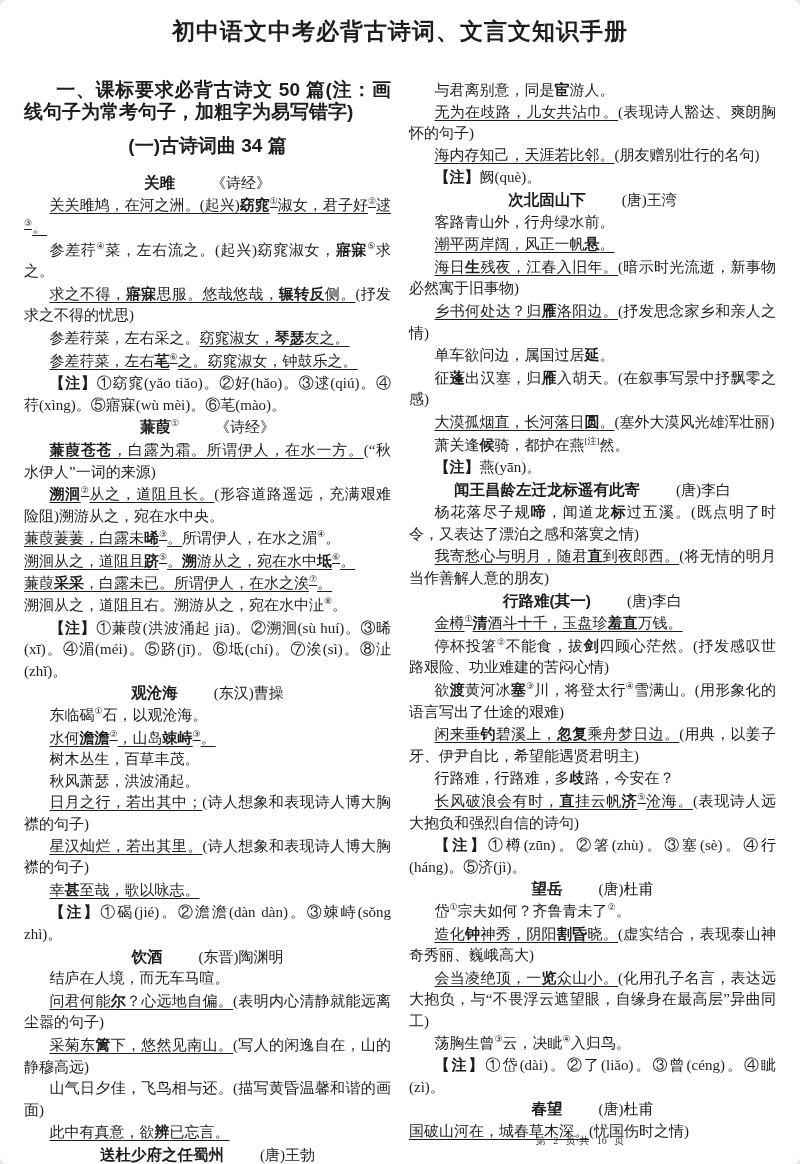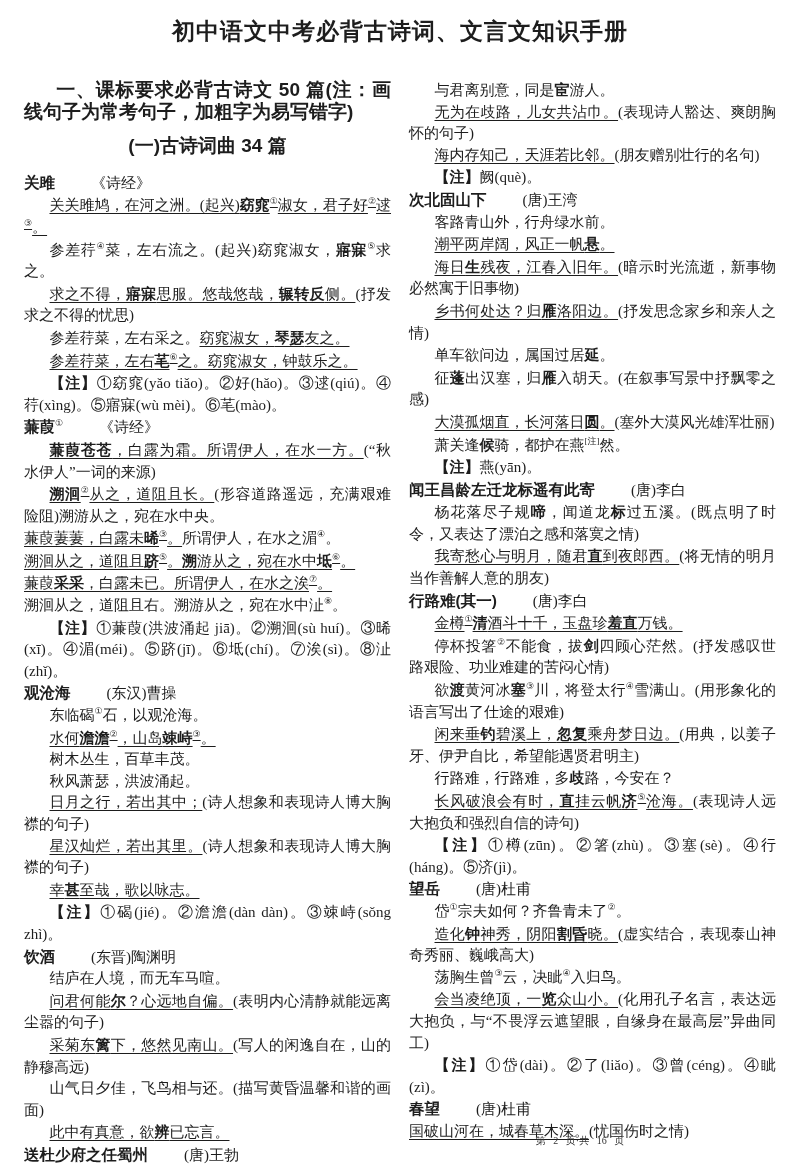--- a/index.html
+++ b/index.html
@@ -1,26 +1,26 @@
 <!DOCTYPE html>
 <html><head>
 <meta charset="utf-8">
 <style>
   html,body{margin:0;padding:0;background:#e8e8e8;}
   .page{position:relative;width:800px;height:1164px;margin:0 auto;background:#ffffff;
-        font-family:"Liberation Serif","DejaVu Serif",serif;color:#1d1d1d;overflow:hidden;}
+        font-family:"Liberation Serif","DejaVu Serif",serif;color:#1d1d1d;overflow:hidden;border-radius:8px;}
   .doc-title{margin:0;padding-top:16px;text-align:center;font-size:23px;font-weight:bold;
              font-family:"Liberation Sans","DejaVu Sans",sans-serif;letter-spacing:1px;}
   .columns{display:flex;gap:18px;padding:0 24px;margin-top:32px;}
   .col{width:50%;font-size:15px;line-height:21.6px;text-align:justify;}
   .col p{margin:0;text-indent:1.7em;}
   p.intro{font-weight:bold;font-family:"Liberation Sans","DejaVu Sans",sans-serif;font-size:19px;}
   p.sect{text-align:center;text-indent:0;font-weight:bold;font-size:19px;margin:13px 0 15px;
          font-family:"Liberation Sans","DejaVu Sans",sans-serif;}
-  p.ptitle{text-align:left;text-indent:0;}
+  p.ptitle{text-align:center;text-indent:0;}
   .pname{font-weight:bold;font-family:"Liberation Sans","DejaVu Sans",sans-serif;font-size:15.5px;}
   .pauthor{margin-left:2.4em;}
   .seg.u{text-decoration:underline;text-underline-offset:3px;text-decoration-thickness:1px;}
   .seg.b{font-weight:bold;font-family:"Liberation Sans","DejaVu Sans",sans-serif;}
   .seg.s,.psup{font-size:9px;vertical-align:super;line-height:0;letter-spacing:0;}
   .footer{position:absolute;bottom:16px;left:430px;width:300px;text-align:center;
           font-size:10px;word-spacing:5px;color:#333;}
 </style>
 </head>
 <body>
@@ -86,21 +86,21 @@
         <p class="line"><span class="seg u">金樽</span><span class="seg u s">①</span><span class="seg u b">清</span><span class="seg u">酒斗十千，玉盘珍</span><span class="seg u b">羞直</span><span class="seg u">万钱。</span></p>
         <p class="line"><span class="seg">停杯投箸</span><span class="seg s">②</span><span class="seg">不能食，拔</span><span class="seg b">剑</span><span class="seg">四顾心茫然。(抒发感叹世路艰险、功业难建的苦闷心情)</span></p>
         <p class="line"><span class="seg">欲</span><span class="seg b">渡</span><span class="seg">黄河冰</span><span class="seg b">塞</span><span class="seg s">③</span><span class="seg">川，将登太行</span><span class="seg s">④</span><span class="seg">雪满山。(用形象化的语言写出了仕途的艰难)</span></p>
         <p class="line"><span class="seg u">闲来垂</span><span class="seg u b">钓</span><span class="seg u">碧溪上，</span><span class="seg u b">忽复</span><span class="seg u">乘舟梦日边。</span><span class="seg">(用典，以姜子牙、伊尹自比，希望能遇贤君明主)</span></p>
         <p class="line"><span class="seg">行路难，行路难，多</span><span class="seg b">歧</span><span class="seg">路，今安在？</span></p>
         <p class="line"><span class="seg u">长风破浪会有时，</span><span class="seg u b">直</span><span class="seg u">挂云帆</span><span class="seg u b">济</span><span class="seg u s">⑤</span><span class="seg u">沧海。</span><span class="seg">(表现诗人远大抱负和强烈自信的诗句)</span></p>
         <p class="note line"><span class="seg b">【注】</span><span class="seg">①樽(zūn)。②箸(zhù)。③塞(sè)。④行(háng)。⑤济(jì)。</span></p>
         <p class="ptitle"><span class="pname">望岳</span><span class="pauthor">(唐)杜甫</span></p>
         <p class="line"><span class="seg">岱</span><span class="seg s">①</span><span class="seg">宗夫如何？齐鲁青未了</span><span class="seg s">②</span><span class="seg">。</span></p>
         <p class="line"><span class="seg u">造化</span><span class="seg u b">钟</span><span class="seg u">神秀，阴阳</span><span class="seg u b">割昏</span><span class="seg u">晓。</span><span class="seg">(虚实结合，表现泰山神奇秀丽、巍峨高大)</span></p>
+        <p class="line"><span class="seg u">会当凌绝顶，一</span><span class="seg u b">览</span><span class="seg u">众山小。</span><span class="seg">(化用孔子名言，表达远大抱负，与“不畏浮云遮望眼，自缘身在最高层”异曲同工)</span></p>
         <p class="line"><span class="seg">荡胸生曾</span><span class="seg s">③</span><span class="seg">云，决眦</span><span class="seg s">④</span><span class="seg">入归鸟。</span></p>
-        <p class="line"><span class="seg u">会当凌绝顶，一</span><span class="seg u b">览</span><span class="seg u">众山小。</span><span class="seg">(化用孔子名言，表达远大抱负，与“不畏浮云遮望眼，自缘身在最高层”异曲同工)</span></p>
         <p class="note line"><span class="seg b">【注】</span><span class="seg">①岱(dài)。②了(liǎo)。③曾(céng)。④眦(zì)。</span></p>
         <p class="ptitle"><span class="pname">春望</span><span class="pauthor">(唐)杜甫</span></p>
         <p class="line" style="text-indent: 0px;"><span class="seg u">国破山河在，城春草木深。</span><span class="seg">(忧国伤时之情)</span></p>
       </div>
   </div>
   <div class="footer">第 2 页·共 16 页</div>
 </div>
 
 </body></html>

